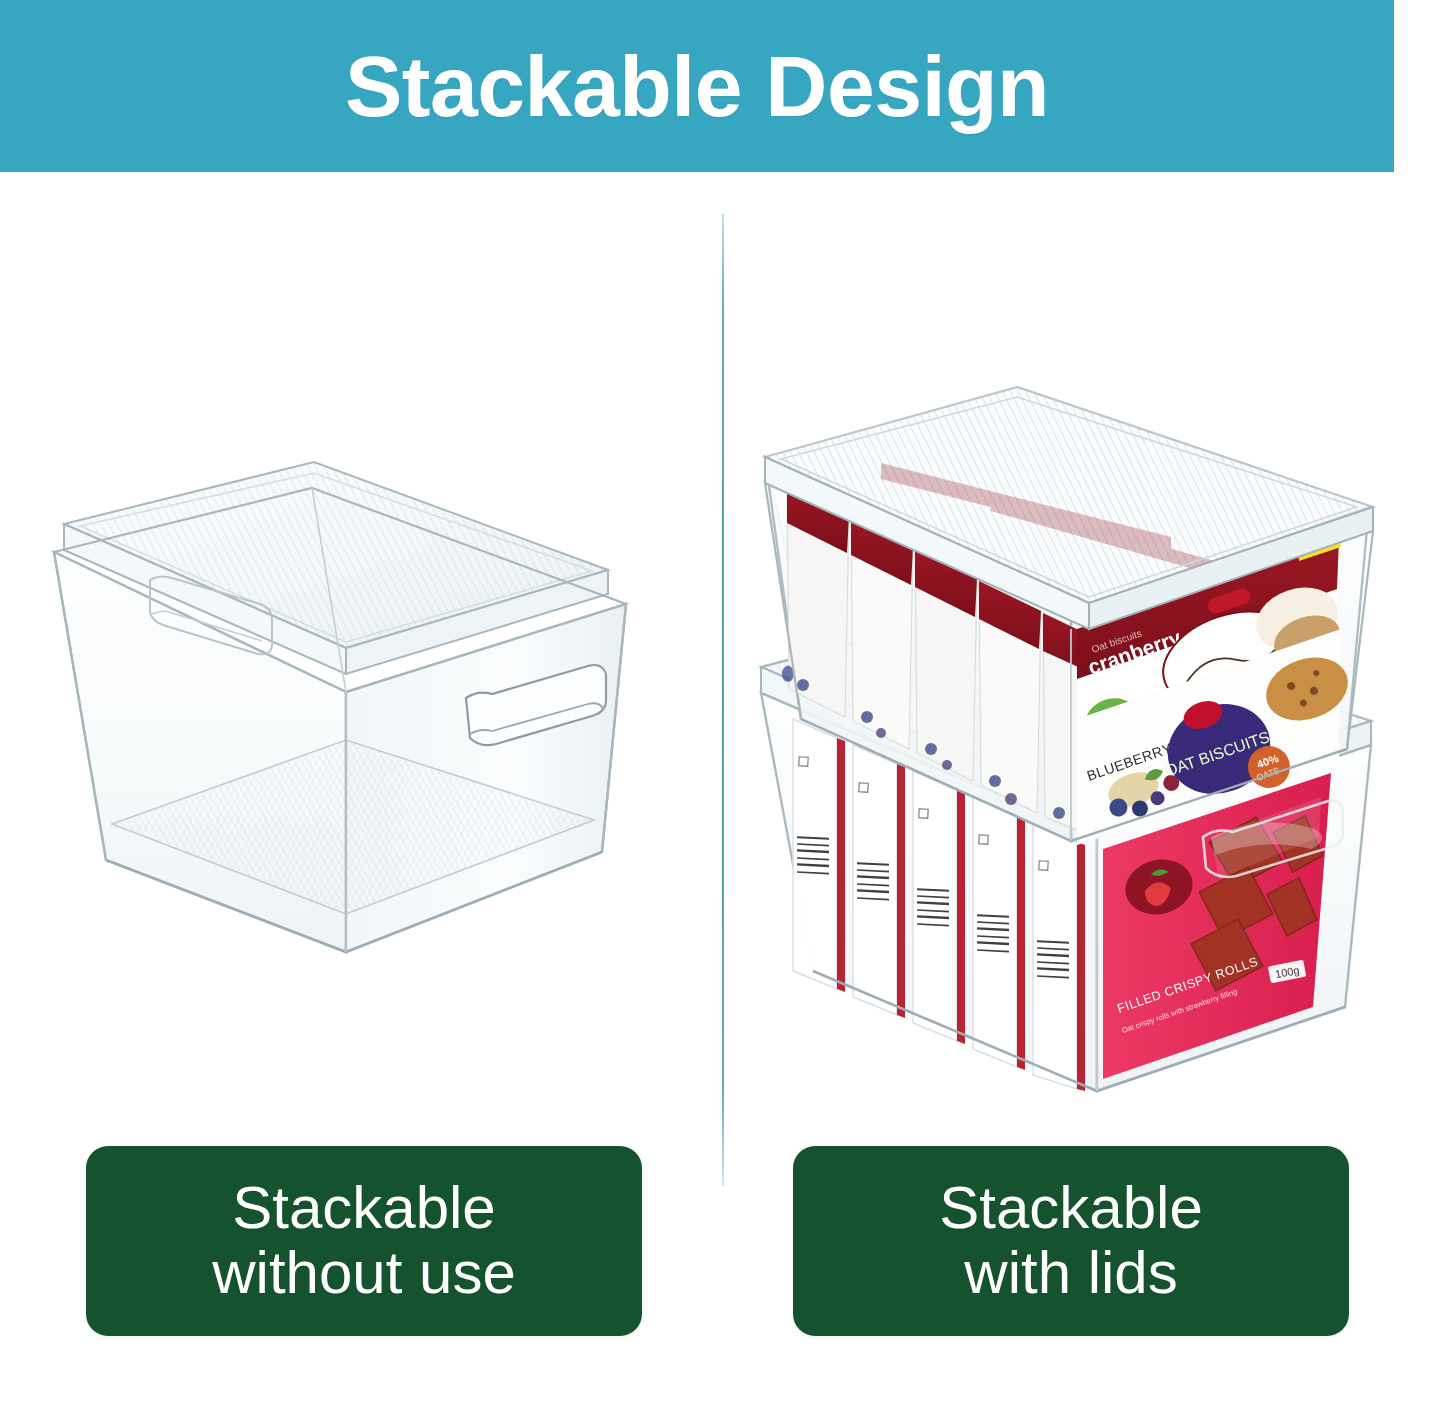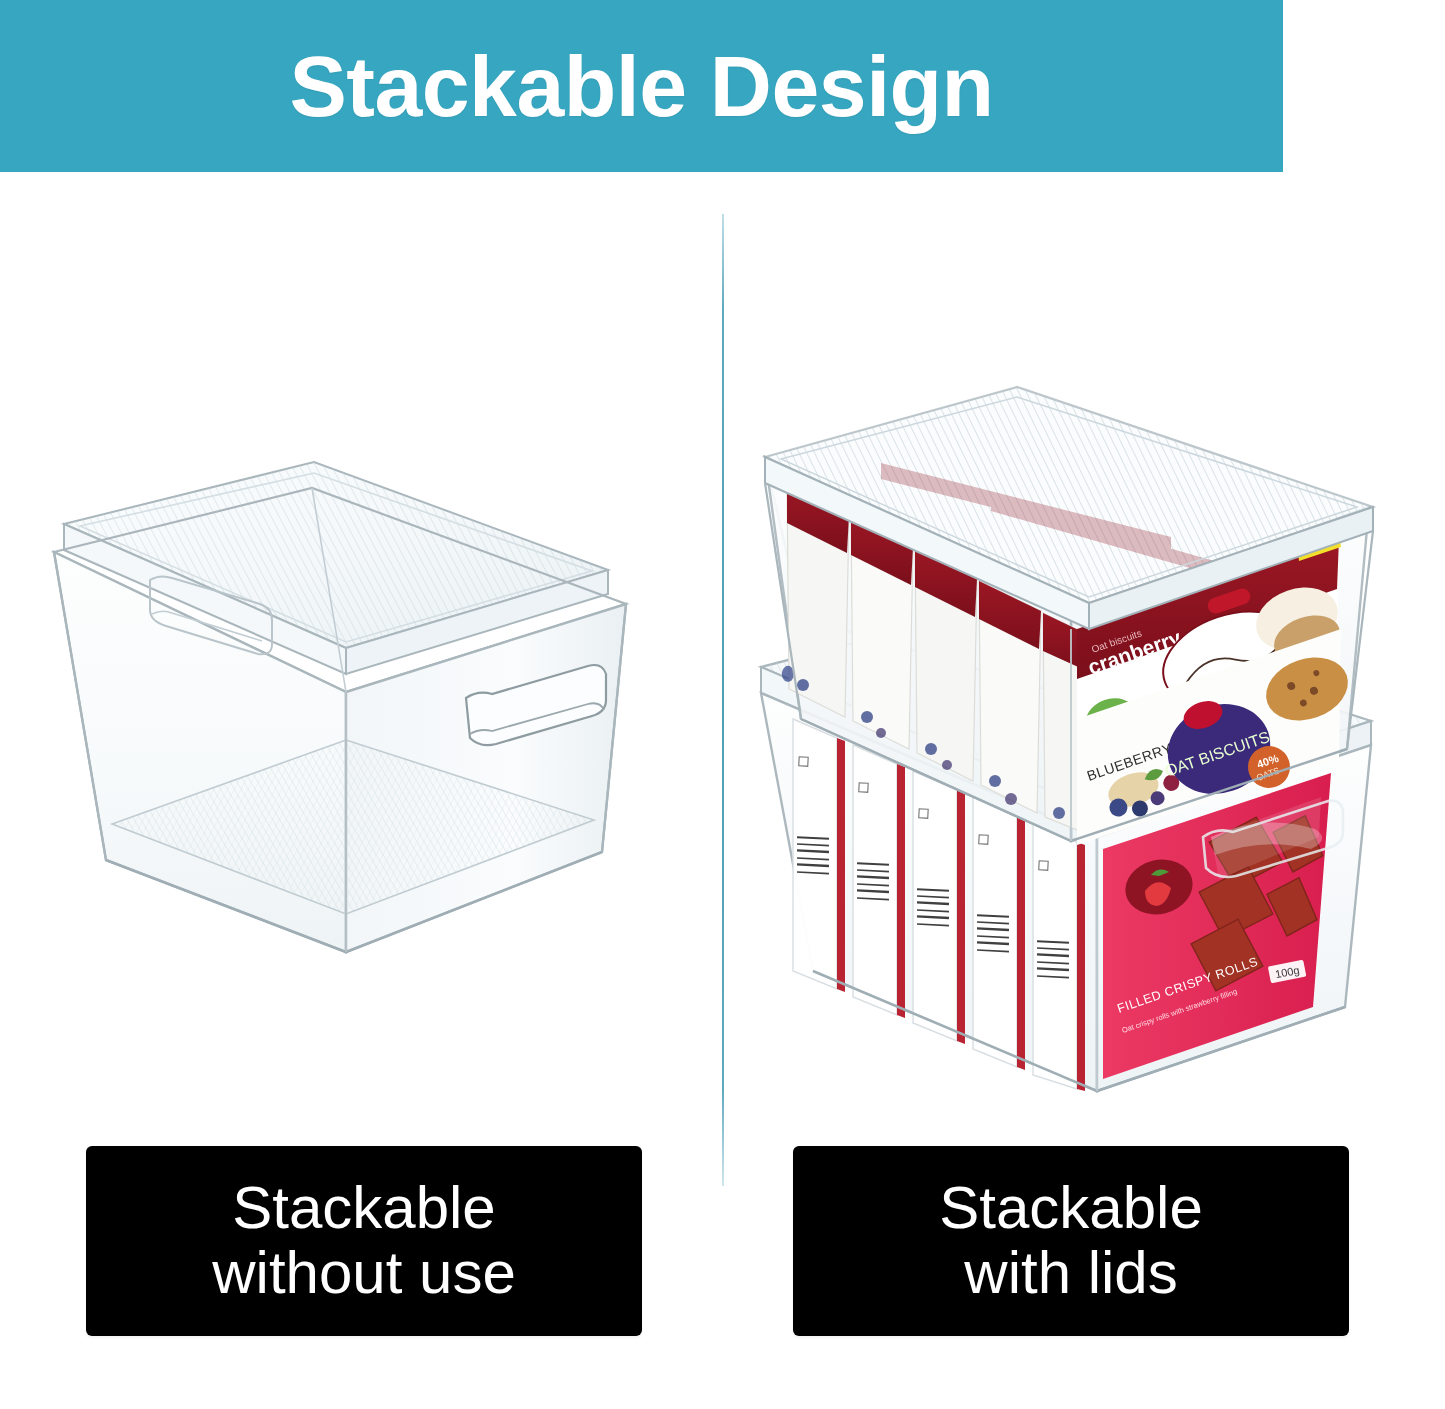--- a/index.html
+++ b/index.html
@@ -6,21 +6,21 @@
   body{
     width:1445px;height:1409px;
     background:#ffffff;
     font-family:"Liberation Sans", sans-serif;
     overflow:hidden;
     position:relative;
   }
 
   
   .banner{
-    position:absolute;left:0;top:0;width:1283px;height:172px;
+    position:absolute;left:0;top:0;width:1394px;height:172px;
     background:#37a6c0;
     display:flex;align-items:center;justify-content:center;
   }
   .banner-title{
     color:#ffffff;
     font-size:86px;
     font-weight:700;
     letter-spacing:-0.5px;
     line-height:1;
     white-space:nowrap;
@@ -41,22 +41,22 @@
 
   .art{position:absolute;}
 
   
   svg{display:block;overflow:visible;}
 
   
   .captions{position:absolute;left:0;top:1146px;width:1445px;height:190px;}
   .pill{
     position:absolute;
-    background:#000000;
-    border-radius:6px;
+    background:#14532d;
+    border-radius:22px;
     display:flex;align-items:center;justify-content:center;
     text-align:center;
     box-shadow:0 2px 3px rgba(0,0,0,.05);
   }
   .pill-left{left:86px;top:0;width:556px;height:190px;}
   .pill-right{left:793px;top:0;width:556px;height:190px;}
   .pill-text{
     color:#ffffff;
     font-size:60px;
     line-height:1.08;

